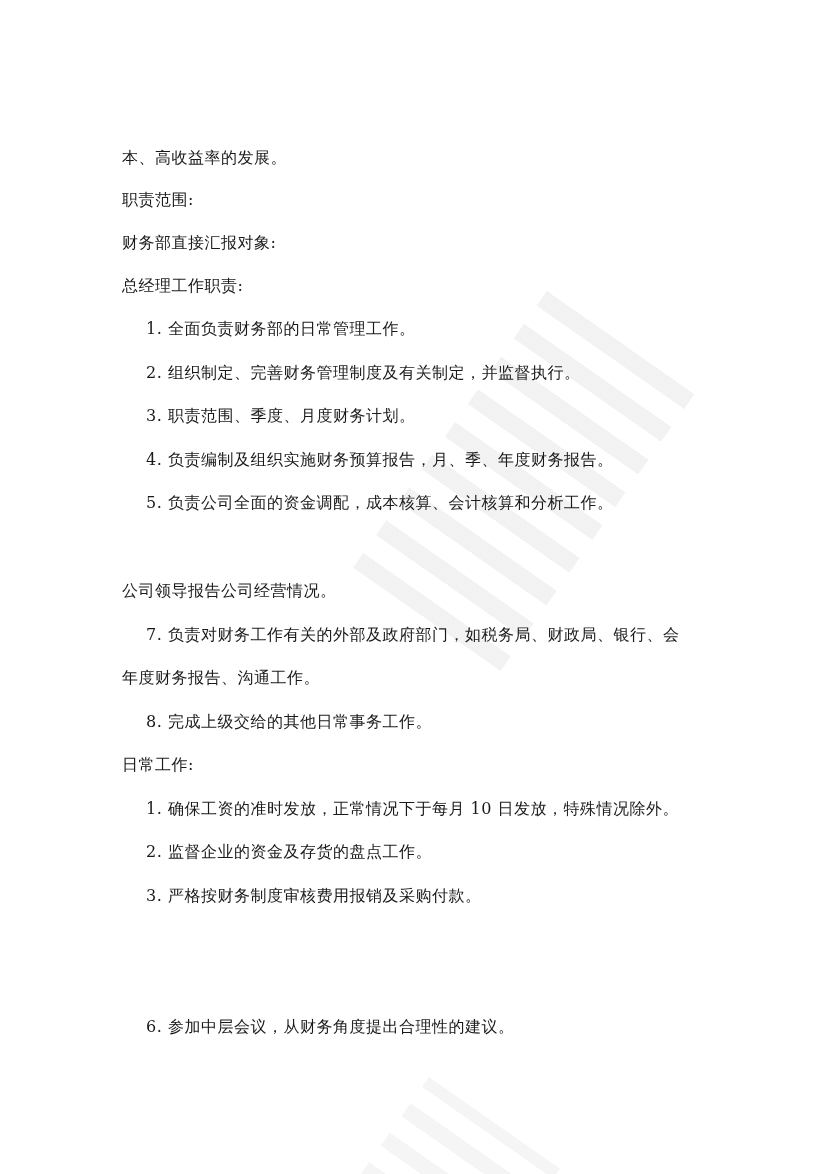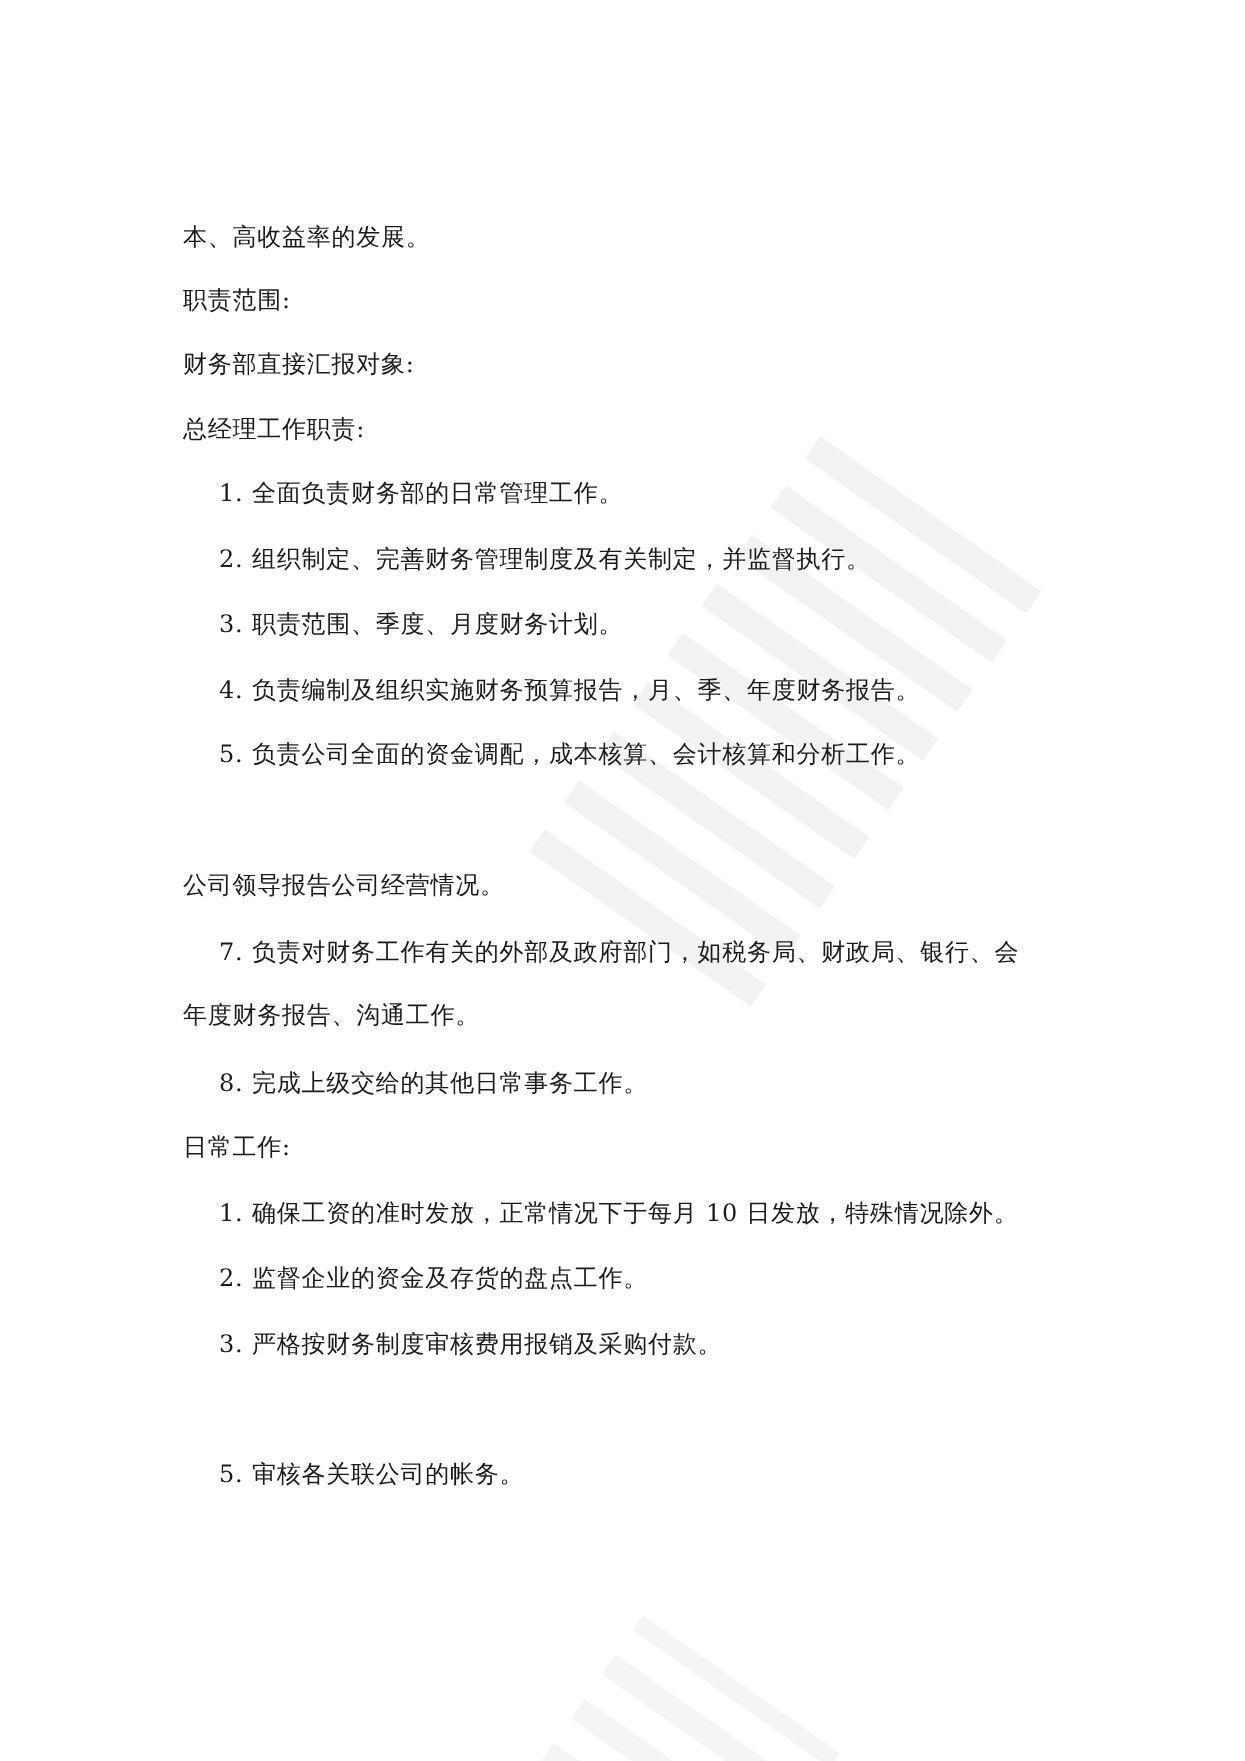--- a/index.html
+++ b/index.html
@@ -52,21 +52,20 @@
     }
     .item {
       left: 146px;
     }
     .item .num {
       display: inline-block;
       width: 22px;
     }
     .cont {
       left: 122px;
-      font-family: Liberation Mono, monospace;
     }
     .bold {
       font-weight: normal;
     }
   </style>
 </head>
 <body>
 
 <div class="page">
   <div class="watermark"></div>
@@ -105,16 +104,16 @@
 
   <div class="line item" style="top:767px">
     <span class="num">1.</span><span>确保工资的准时发放，正常情况下于每月 10 日发放，特殊情况除外。</span>
   </div>
   <div class="line item" style="top:810px">
     <span class="num">2.</span><span>监督企业的资金及存货的盘点工作。</span>
   </div>
   <div class="line item" style="top:854px">
     <span class="num">3.</span><span>严格按财务制度审核费用报销及采购付款。</span>
   </div>
-  <div class="line item" style="top:941px">
-    <span class="num">5.</span><span>审核各关联公司的帐务。</span>
+  <div class="line item" style="top:985px">
+    <span class="num">6.</span><span>参加中层会议，从财务角度提出合理性的建议。</span>
   </div>
 </div>
 
 </body></html>

